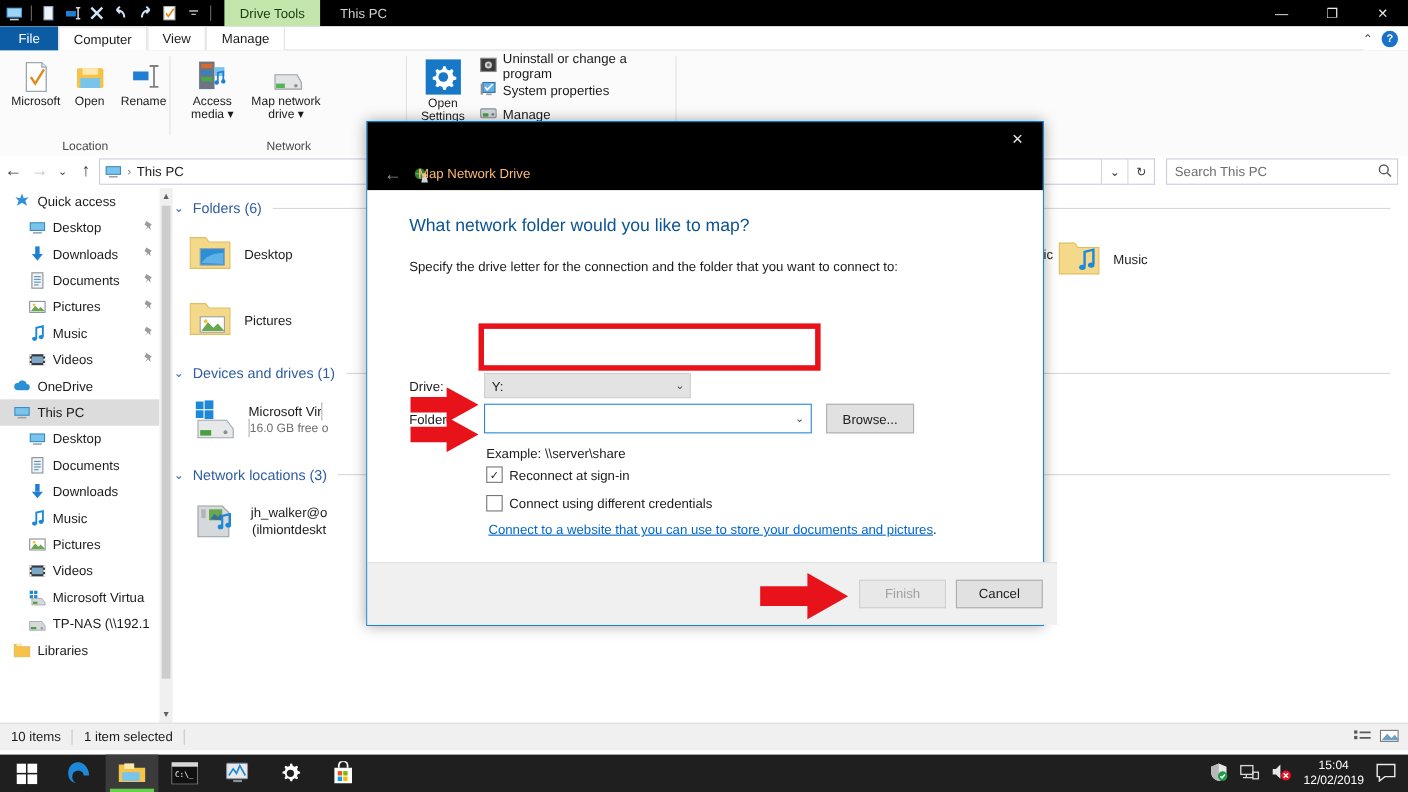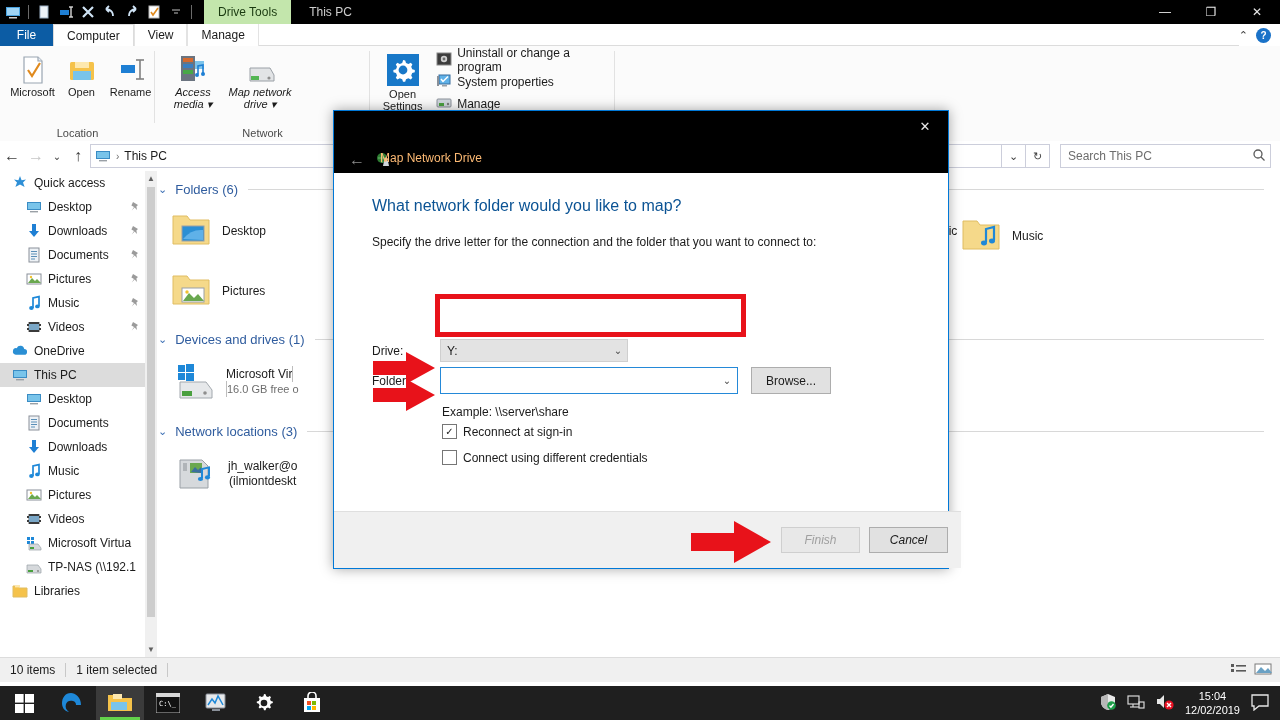--- a/index.html
+++ b/index.html
@@ -203,21 +203,21 @@
   .btn-browse { position:absolute; left:417px; top:194px; width:78px; height:25px; }
   .ex-text { position:absolute; left:108px; top:232px; font-size:12px; color:#1b1b1b; }
   .cbrow { position:absolute; left:108px; display:flex; align-items:center; font-size:12px; color:#1b1b1b; }
   .cb {
     width:13px; height:13px; border:1px solid #767676; background:#fff; margin-right:6px;
     display:flex; align-items:center; justify-content:center; font-size:10px; color:#1b1b1b;
   }
   .dlg-footer {
     position:absolute; left:0; bottom:0; width:100%; height:56px;
     background:#f0f0f0; border-top:1px solid #dfdfdf;
-    display:flex; align-items:center; justify-content:flex-end; gap:9px; padding-right:13px;font-style:italic;
+    display:flex; align-items:center; justify-content:flex-end; gap:9px; padding-right:13px;
   }
   .dlg-footer .btn { min-width:77px; height:24px; }
 
   
   .redbox {
     position:absolute; border:5px solid #e8121a; pointer-events:none;
   }
   .arrow { position:absolute; pointer-events:none; }
 </style>
 </head>
@@ -331,21 +331,21 @@
               </svg>
           </span>
           <span>Rename</span>
         </div>
       </div>
       <div class="glabel">Location</div>
       <div class="gsep"></div>
     </div>
 
     <div class="rgroup" style="left:155px; width:215px;">
-      <div style="display:flex; padding-left:5px;font-style:italic;">
+      <div style="display:flex; padding-left:5px;">
         <div class="bigbtn" style="width:66px;">
           <span class="glyph">
             <svg width="34" height="34" viewBox="0 0 34 34">
                 <rect x="5" y="4" width="14" height="25" fill="#6b7480"></rect>
                 <rect x="7" y="6" width="10" height="4" fill="#d66a2e"></rect>
                 <rect x="7" y="12" width="10" height="4" fill="#3a7fc2"></rect>
                 <rect x="7" y="18" width="10" height="4" fill="#48a848"></rect>
                 <rect x="19" y="9" width="9" height="8" fill="#7ec4ea"></rect>
                 <path d="M22 22 v-8 l5 -1 v8" stroke="#1e7fd4" stroke-width="1.6" fill="none"></path>
                 <circle cx="21" cy="23" r="2" fill="#1e7fd4"></circle>
@@ -927,20 +927,23 @@
       <div class="cbrow" style="top:251px;">
         <span class="cb">✓</span>
         <span>Reconnect at sign-in</span>
       </div>
 
       <div class="cbrow" style="top:277px;">
         <span class="cb"></span>
         <span>Connect using different credentials</span>
       </div>
 
+      <div style="position:absolute; left:110px; top:301px; font-size:12px; color:#1b1b1b;">
+        <span style="color:#0066cc; text-decoration:underline; cursor:pointer;">Connect to a website that you can use to store your documents and pictures</span><span>.</span>
+      </div>
     </div>
 
     <div class="dlg-footer">
       <div class="btn disabled">Finish</div>
       <div class="btn">Cancel</div>
     </div>
   </div>
 
   <div class="redbox" style="left:435px; top:294px; width:301px; height:33px;"></div>
 

